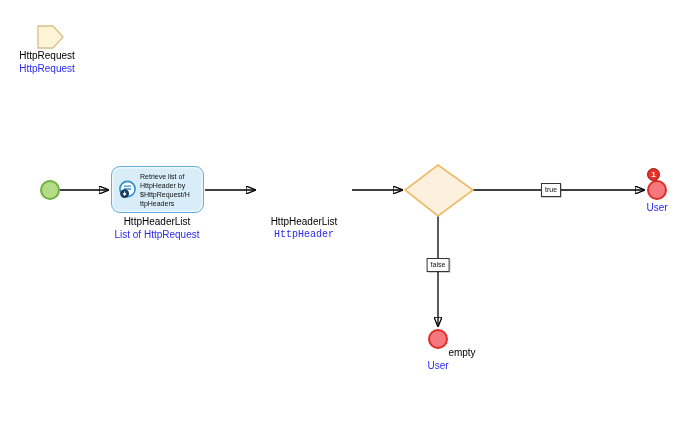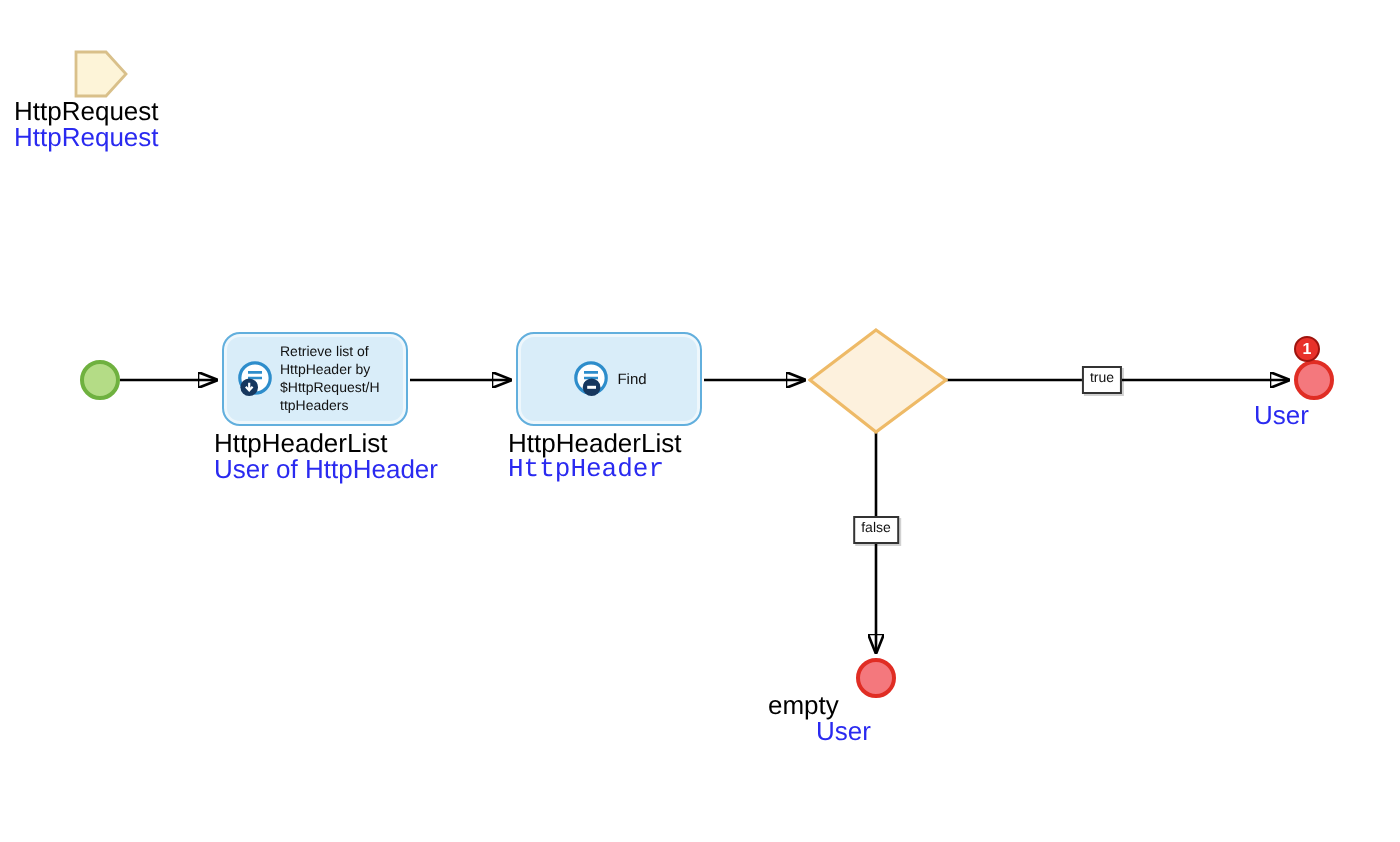--- a/index.html
+++ b/index.html
@@ -30,21 +30,21 @@
     overflow:hidden;
   }
   .connector-layer{position:absolute;left:0;top:0;width:700px;height:421px;}
   .connector-layer path{stroke:var(--line_color);stroke-width:1.3;fill:none;}
 
   
   .param-shape{position:absolute;left:37px;top:25px;width:27px;height:24px;}
   .param-shape polygon{fill:var(--param_fill);stroke:var(--param_border);stroke-width:1.4;}
 
   
-  .lbl{position:absolute;font-size:13px;line-height:9px;text-align:left;color:var(--label_text);white-space:nowrap;}
+  .lbl{position:absolute;font-size:10px;line-height:9px;text-align:center;color:var(--label_text);white-space:nowrap;}
   .lbl.blue{color:var(--type_text);}
 
   
   .start-event{position:absolute;left:40px;top:180px;width:20px;height:20px;border-radius:50%;
     background:var(--start_fill);border:2px solid var(--start_border);}
 
   
   .activity{position:absolute;top:166px;width:93px;height:47px;border-radius:9px;
     background:var(--activity_fill);border:1.6px solid var(--activity_border);
     display:flex;align-items:center;box-shadow:inset 0 0 0 1.5px rgba(255,255,255,.55);}
@@ -110,42 +110,33 @@
       <path d="M6.6 11.4 v3.6 M4.9 13.4 l1.7 1.8 1.7-1.8" stroke="#fff" stroke-width="1.1" fill="none"></path>
     </svg>
     <div class="caption">
       <div>Retrieve list of</div>
       <div>HttpHeader by</div>
       <div>$HttpRequest/H</div>
       <div>ttpHeaders</div>
     </div>
   </div>
   <div class="lbl" style="left:107px;top:217px;width:100px;">HttpHeaderList</div>
-  <div class="lbl blue" style="left:107px;top:230px;width:100px;">User of HttpHeader</div>
+  <div class="lbl blue" style="left:107px;top:230px;width:100px;">List of HttpRequest</div>
 
-  <div class="activity activity-2">
-    <svg class="icon-svg node-icon" width="19" height="19" viewBox="0 0 19 19">
-      <circle cx="9.5" cy="9" r="7.6" fill="#fff" stroke="var(--icon_blue)" stroke-width="1.6"></circle>
-      <path d="M6 6.2 h7 M6 9 h7 M6 11.8 h4.4" stroke="var(--icon_blue)" stroke-width="1.3" fill="none"></path>
-      <circle cx="9.8" cy="13.6" r="4.4" fill="var(--icon_dark)"></circle>
-      <rect x="7.6" y="12.9" width="4.4" height="1.5" fill="#fff"></rect>
-    </svg>
-    <div class="caption-single">Find</div>
-  </div>
   <div class="lbl" style="left:254px;top:217px;width:100px;">HttpHeaderList</div>
   <div class="lbl blue" style="left:254px;top:230px;width:100px;font-family:Liberation Mono, monospace;">HttpHeader</div>
 
   <svg class="diamond" viewBox="0 0 70 53">
     <polygon points="34,1 69,26 34,52 1,26"></polygon>
   </svg>
 
   <div class="cond-box cond-true">true</div>
   <div class="cond-box cond-false">false</div>
 
   <div class="end-event end-true"></div>
   <div class="count-badge">1</div>
   <div class="lbl blue" style="left:627px;top:203px;width:60px;">User</div>
 
   <div class="end-event end-false"></div>
-  <div class="lbl" style="left:384px;top:348px;width:60px;">empty</div>
+  <div class="lbl" style="left:432px;top:348px;width:60px;">empty</div>
   <div class="lbl blue" style="left:408px;top:361px;width:60px;">User</div>
 
 </div>
 
 </body></html>

